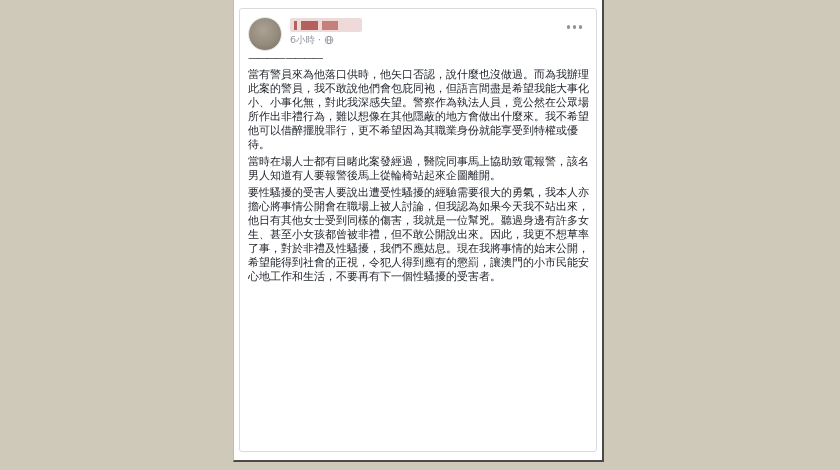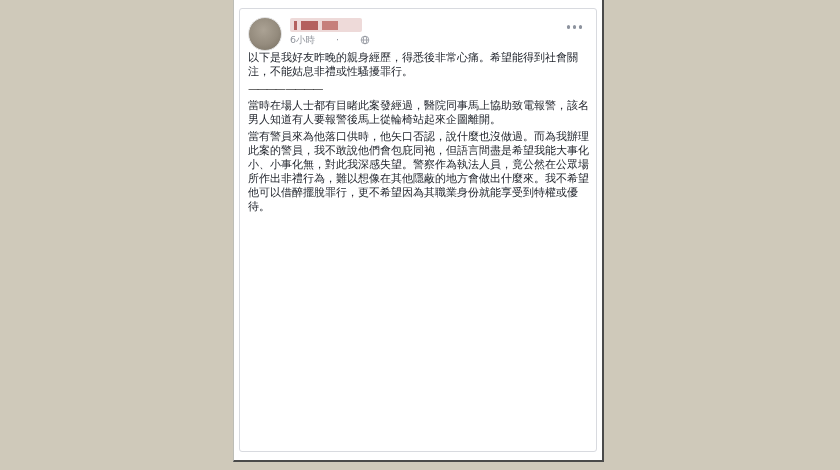--- a/index.html
+++ b/index.html
@@ -37,21 +37,21 @@
   .author-block { margin-left:8px; padding-top:1px; }
   .name-redaction {
     width:72px; height:14px; background:#eedad9; border-radius:2px;
     display:flex; align-items:center; gap:4px; padding-left:4px; cursor:pointer;
   }
   .name-redaction .m1 { width:3px;  height:9px; background:#b4605e; }
   .name-redaction .m2 { width:17px; height:9px; background:#b4605e; }
   .name-redaction .m3 { width:16px; height:9px; background:#c67f7b; }
   .meta {
     margin-top:3px; font-size:9.5px; color:#90949c;
-    display:flex; align-items:center; gap:21px; line-height:10px;
+    display:flex; align-items:center; gap:3px; line-height:10px;
   }
   .meta a { color:#90949c; text-decoration:none; cursor:pointer; }
   .globe { width:10px; height:10px; display:inline-block; }
 
   .more-btn {
     position:absolute; right:11px; top:13px; display:flex; gap:2.5px;
     padding:3px; cursor:pointer;
   }
   .more-btn i { width:3.5px; height:3.5px; border-radius:50%; background:#8d939e; }
 
@@ -93,21 +93,21 @@
         </div>
 
         <div class="more-btn" title="">
           <i></i>
           <i></i>
           <i></i>
         </div>
       </header>
 
       <div class="post-body">
-        <p>以下是我好友昨晚的親身經歷，得悉後非常心痛。希望能得到社會關注，不能姑息非禮或性騷擾罪行。</p>
         <p class="divider">———— ————</p>
+        <p>當有警員來為他落口供時，他矢口否認，說什麼也沒做過。而為我辦理此案的警員，我不敢說他們會包庇同袍，但語言間盡是希望我能大事化小、小事化無，對此我深感失望。警察作為執法人員，竟公然在公眾場所作出非禮行為，難以想像在其他隱蔽的地方會做出什麼來。我不希望他可以借醉擺脫罪行，更不希望因為其職業身份就能享受到特權或優待。</p>
         <p>當時在場人士都有目睹此案發經過，醫院同事馬上協助致電報警，該名男人知道有人要報警後馬上從輪椅站起來企圖離開。</p>
-        <p>當有警員來為他落口供時，他矢口否認，說什麼也沒做過。而為我辦理此案的警員，我不敢說他們會包庇同袍，但語言間盡是希望我能大事化小、小事化無，對此我深感失望。警察作為執法人員，竟公然在公眾場所作出非禮行為，難以想像在其他隱蔽的地方會做出什麼來。我不希望他可以借醉擺脫罪行，更不希望因為其職業身份就能享受到特權或優待。</p>
+        <p>要性騷擾的受害人要說出遭受性騷擾的經驗需要很大的勇氣，我本人亦擔心將事情公開會在職場上被人討論，但我認為如果今天我不站出來，他日有其他女士受到同樣的傷害，我就是一位幫兇。聽過身邊有許多女生、甚至小女孩都曾被非禮，但不敢公開說出來。因此，我更不想草率了事，對於非禮及性騷擾，我們不應姑息。現在我將事情的始末公開，希望能得到社會的正視，令犯人得到應有的懲罰，讓澳門的小市民能安心地工作和生活，不要再有下一個性騷擾的受害者。</p>
       </div>
 
     </article>
   </div>
 </div>
 
 </body></html>

